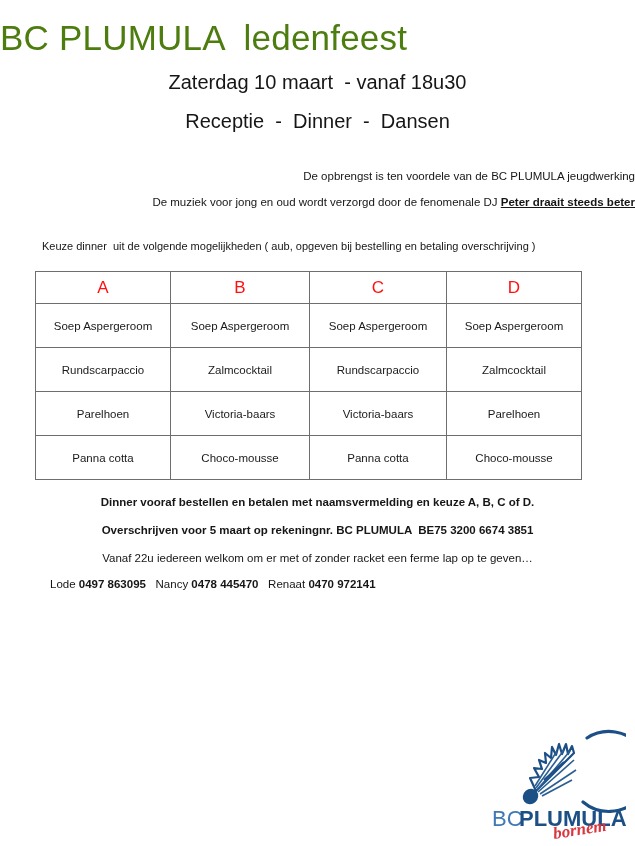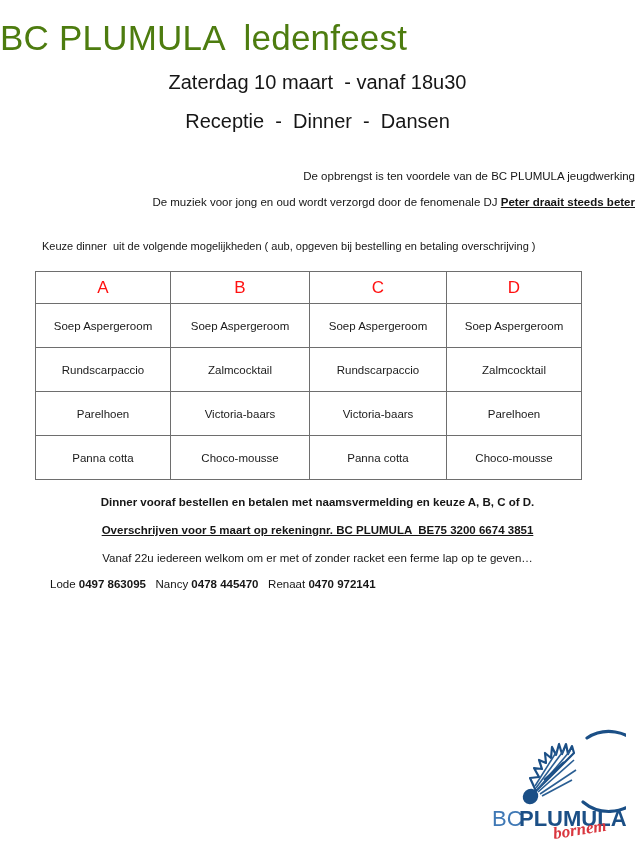--- a/index.html
+++ b/index.html
@@ -94,21 +94,21 @@
 
   
   .under {
     text-align: center;
     font-size: 11.5px;
     color: #161616;
     white-space: pre;
   }
   .u1 { margin-top: 25px; }
   .u2 { margin-top: 16px; font-weight: bold; }
-  .u3 { margin-top: 16px; font-weight: bold; text-decoration: underline; }
+  .u3 { margin-top: 16px; font-weight: bold; }
   .u4 { margin-top: 16px; }
 
   
   .contact {
     margin-top: 36px;
     margin-left: 42px;
     font-size: 11.5px;
     color: #161616;
     white-space: pre;
   }

